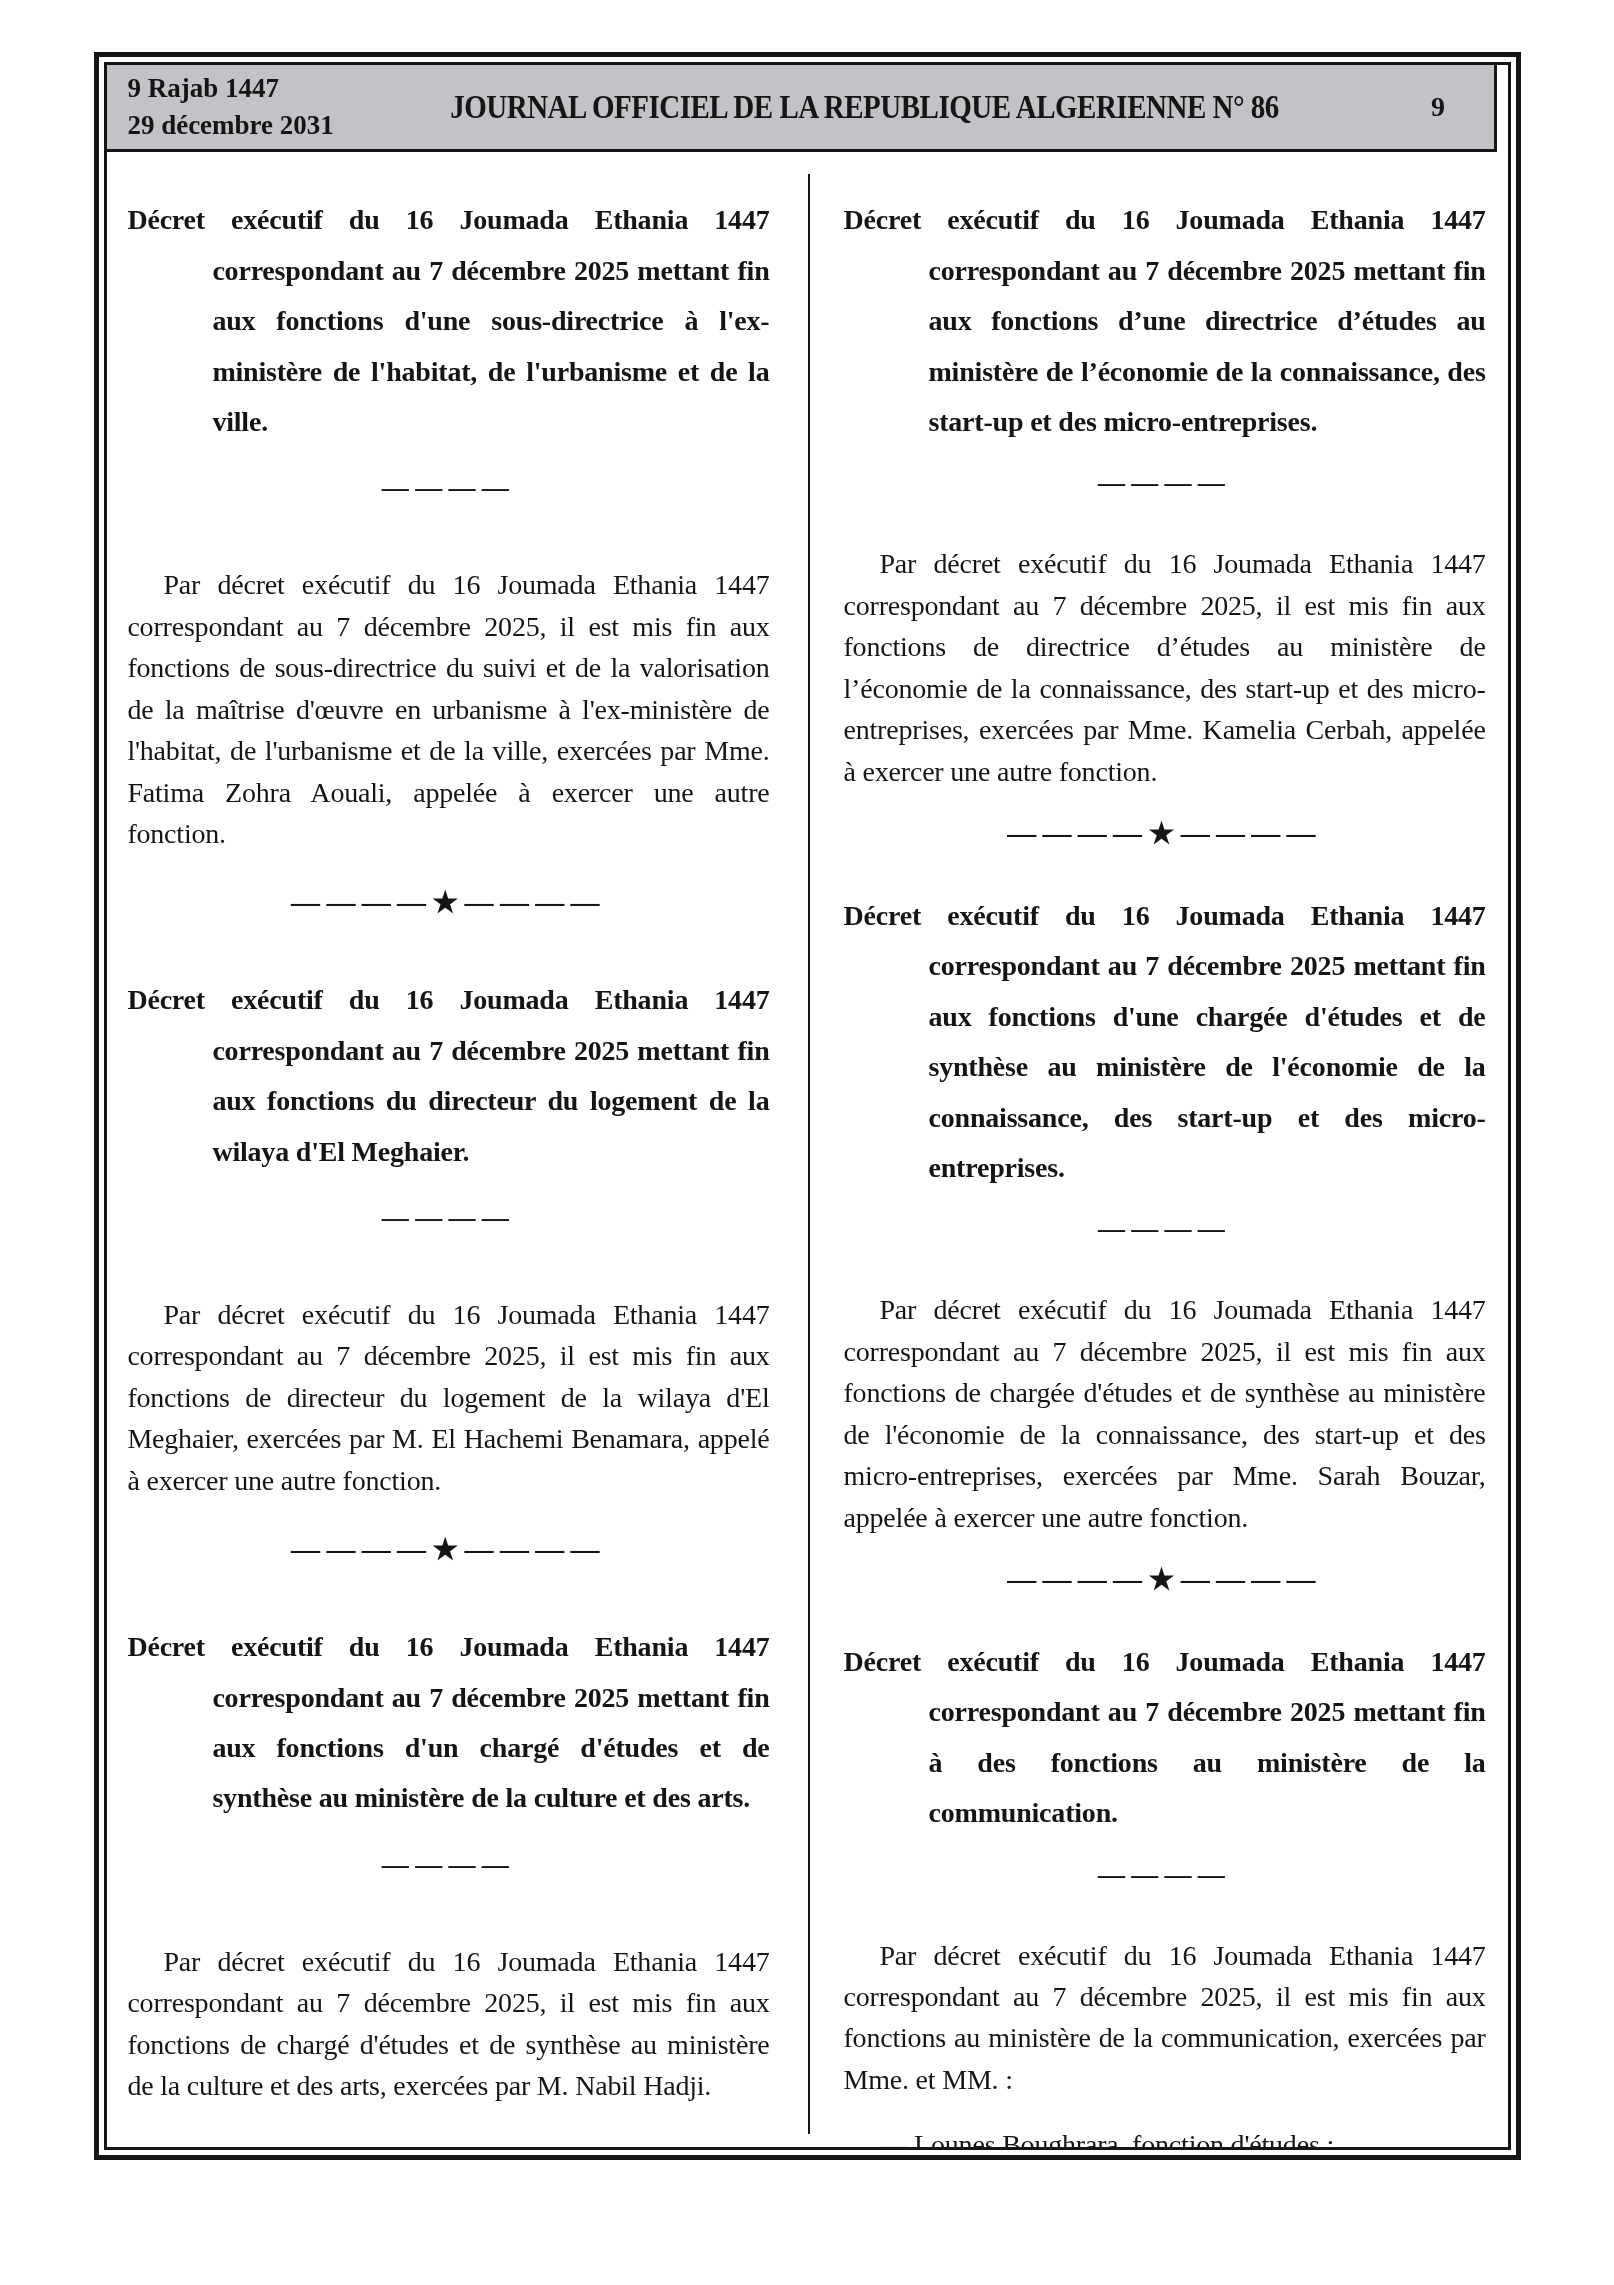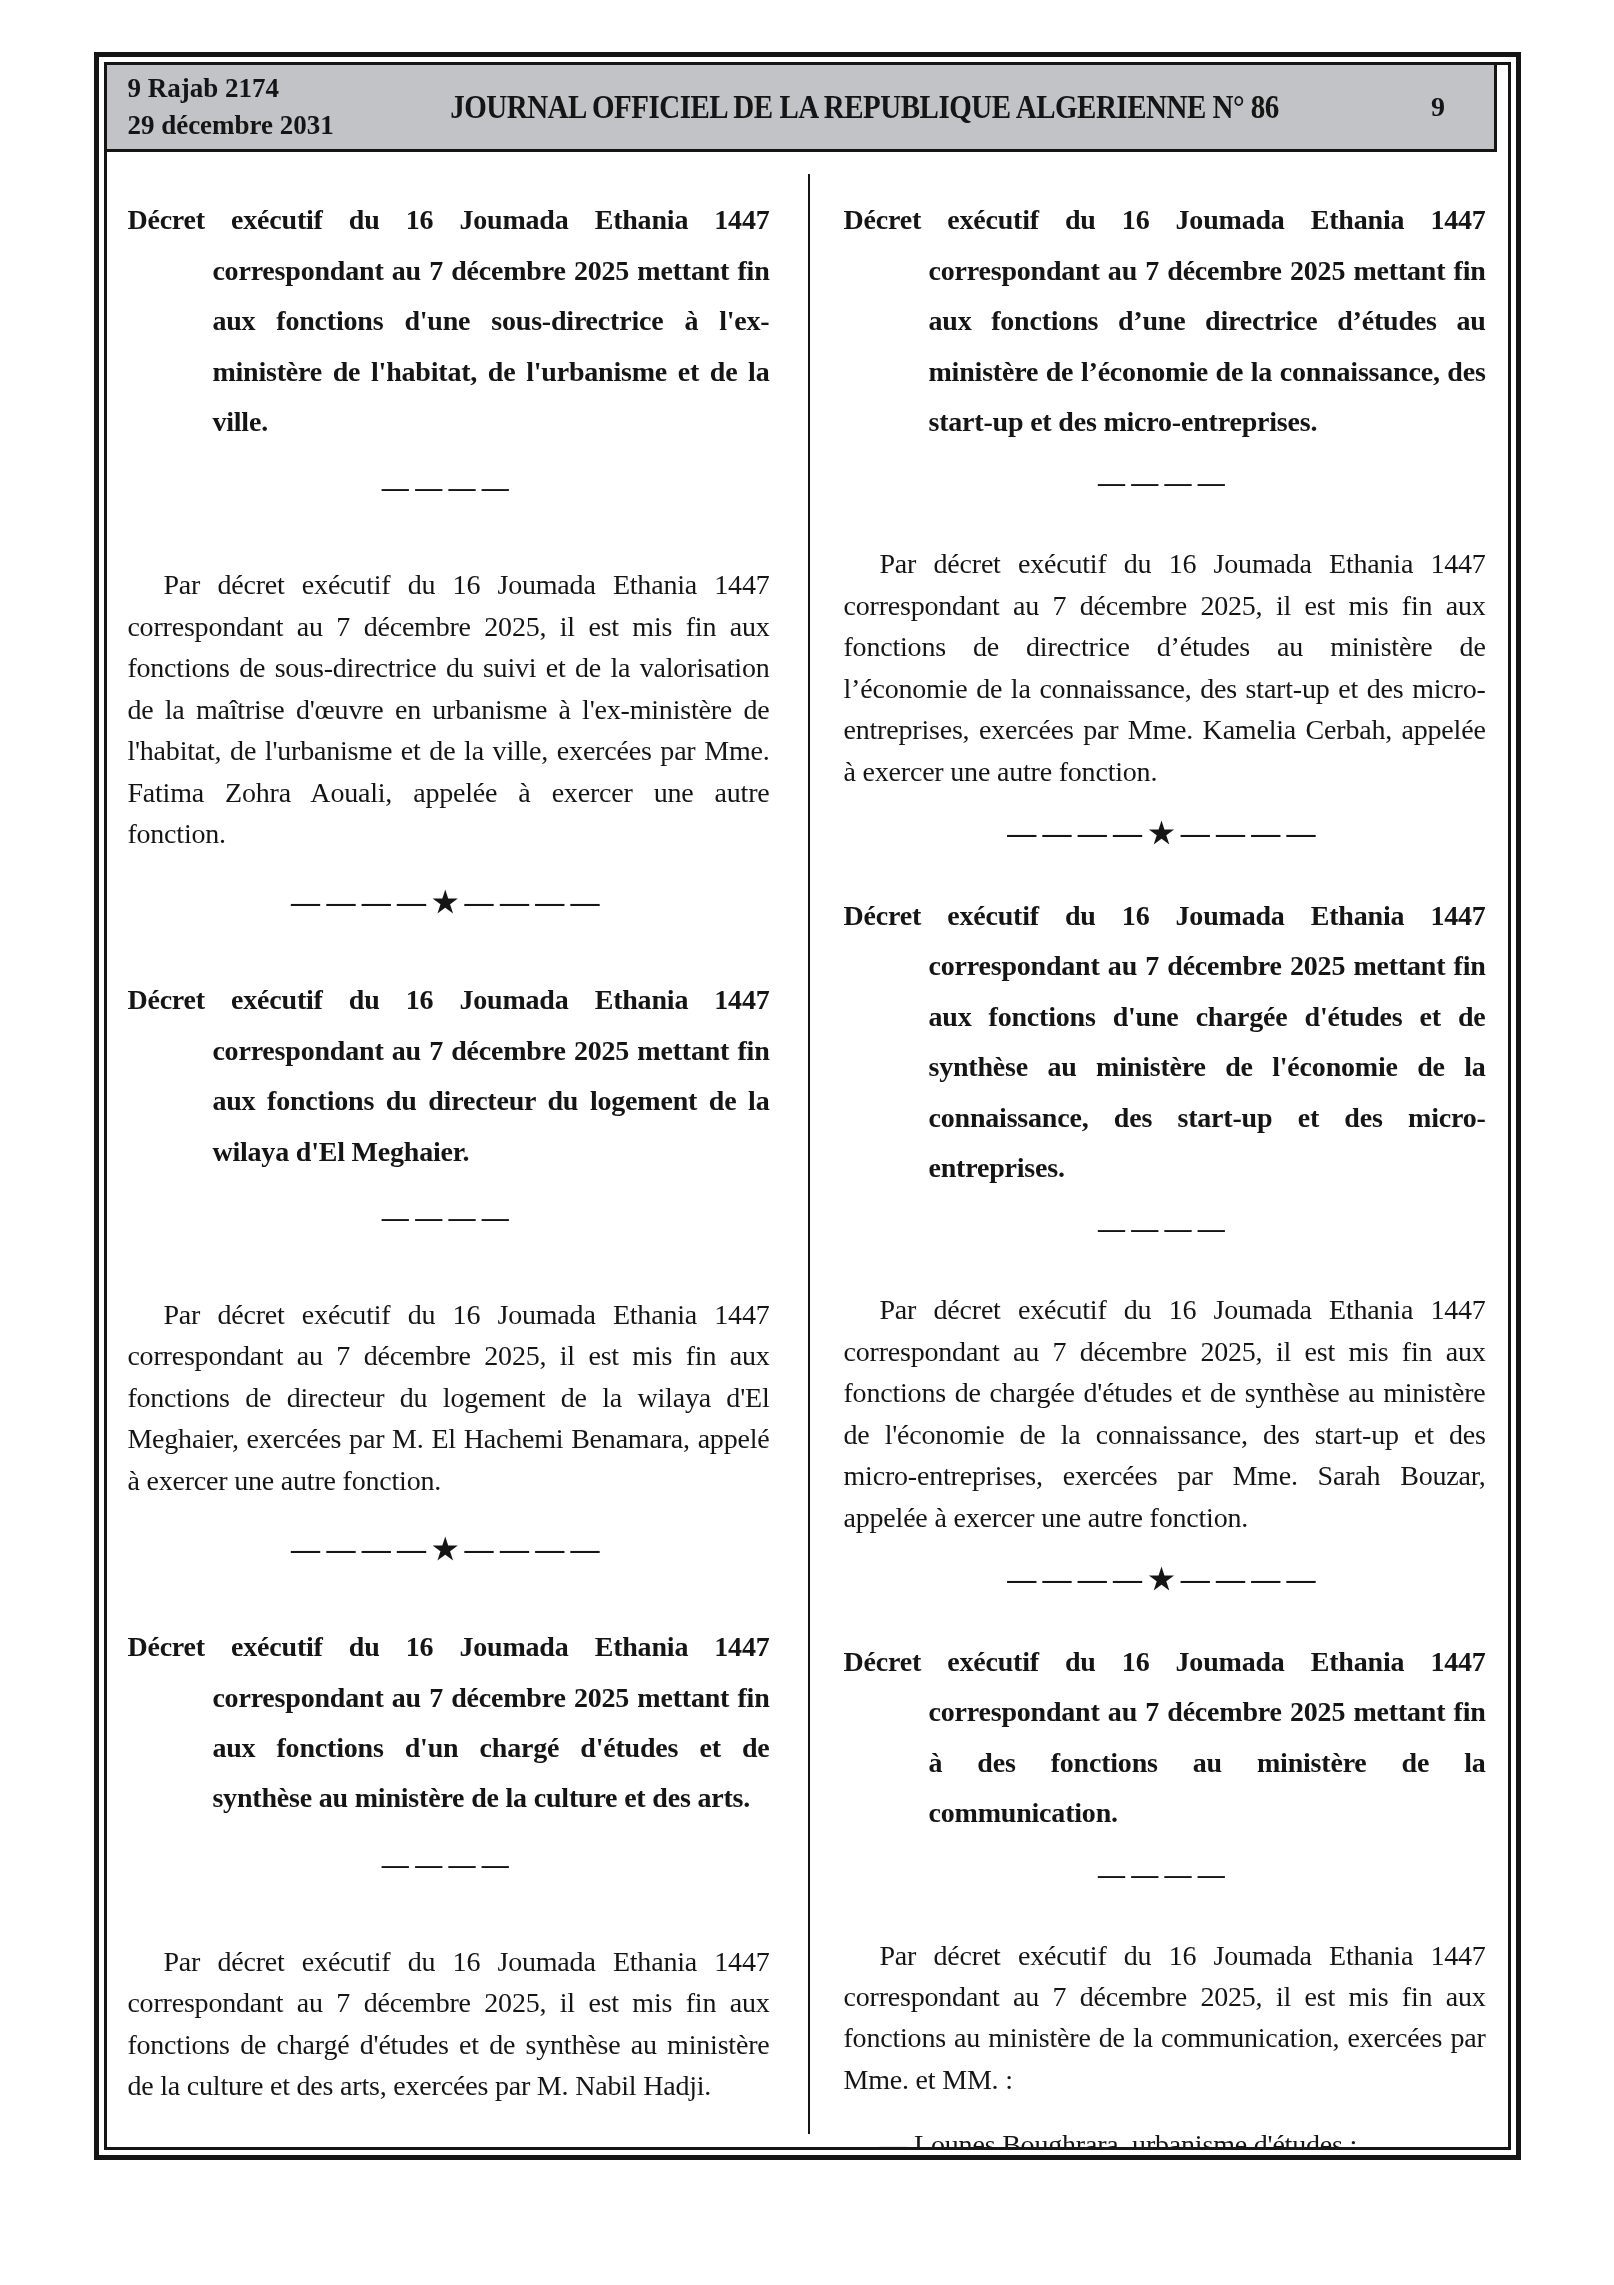--- a/index.html
+++ b/index.html
@@ -133,21 +133,21 @@
 </style>
 </head>
 <body>
 
 <div class="page">
   <div class="frame-outer">
     <div class="frame-inner">
 
       <div class="header-band">
         <div class="header-dates">
-          <div>9 Rajab 2174</div>
+          <div>9 Rajab 1447</div>
           <div>29 décembre 2031</div>
         </div>
         <div class="journal-title">JOURNAL OFFICIEL DE LA REPUBLIQUE ALGERIENNE N° 86</div>
         <div class="header-pagenum">9</div>
       </div>
 
       <div class="content">
         <div class="col-divider"></div>
         <div class="columns">
 
@@ -183,21 +183,21 @@
             <section class="block">
               <h2 class="heading">Décret exécutif du 16 Joumada Ethania 1447 correspondant au 7 décembre 2025 mettant fin aux fonctions d'une chargée d'études et de synthèse au ministère de l'économie de la connaissance, des start-up et des micro-entreprises.</h2>
               <div class="sep sep-dash">————</div>
               <p class="para">Par décret exécutif du 16 Joumada Ethania 1447 correspondant au 7 décembre 2025, il est mis fin aux fonctions de chargée d'études et de synthèse au ministère de l'économie de la connaissance, des start-up et des micro-entreprises, exercées par Mme. Sarah Bouzar, appelée à exercer une autre fonction.</p>
               <div class="sep sep-star">————★————</div>
             </section>
             <section class="block">
               <h2 class="heading">Décret exécutif du 16 Joumada Ethania 1447 correspondant au 7 décembre 2025 mettant fin à des fonctions au ministère de la communication.</h2>
               <div class="sep sep-dash">————</div>
               <p class="para">Par décret exécutif du 16 Joumada Ethania 1447 correspondant au 7 décembre 2025, il est mis fin aux fonctions au ministère de la communication, exercées par Mme. et MM. :</p>
-              <p class="list-item">— Lounes Boughrara, urbanisme d'études ;</p>
+              <p class="list-item">— Lounes Boughrara, fonction d'études ;</p>
 
             </section>
 
           </div>
 
         </div>
       </div>
 
     </div>
   </div>

